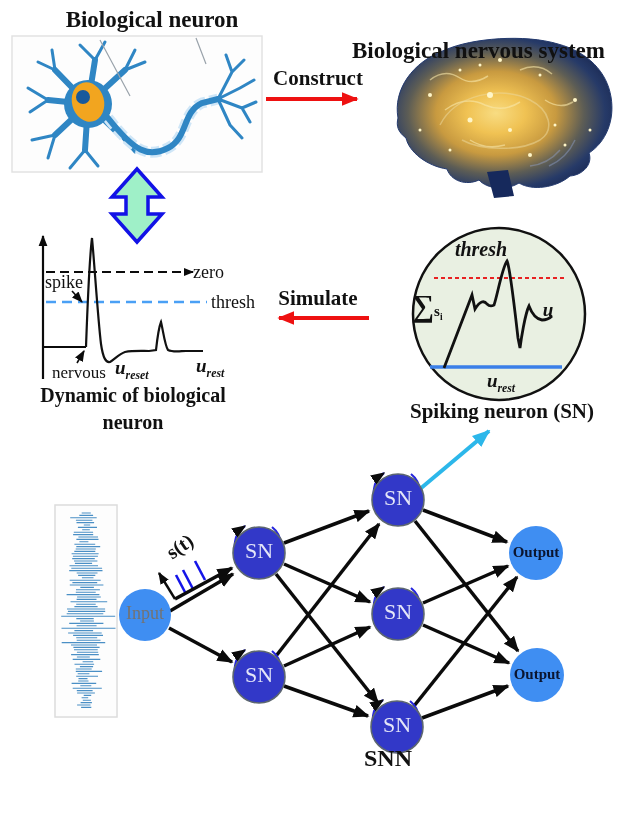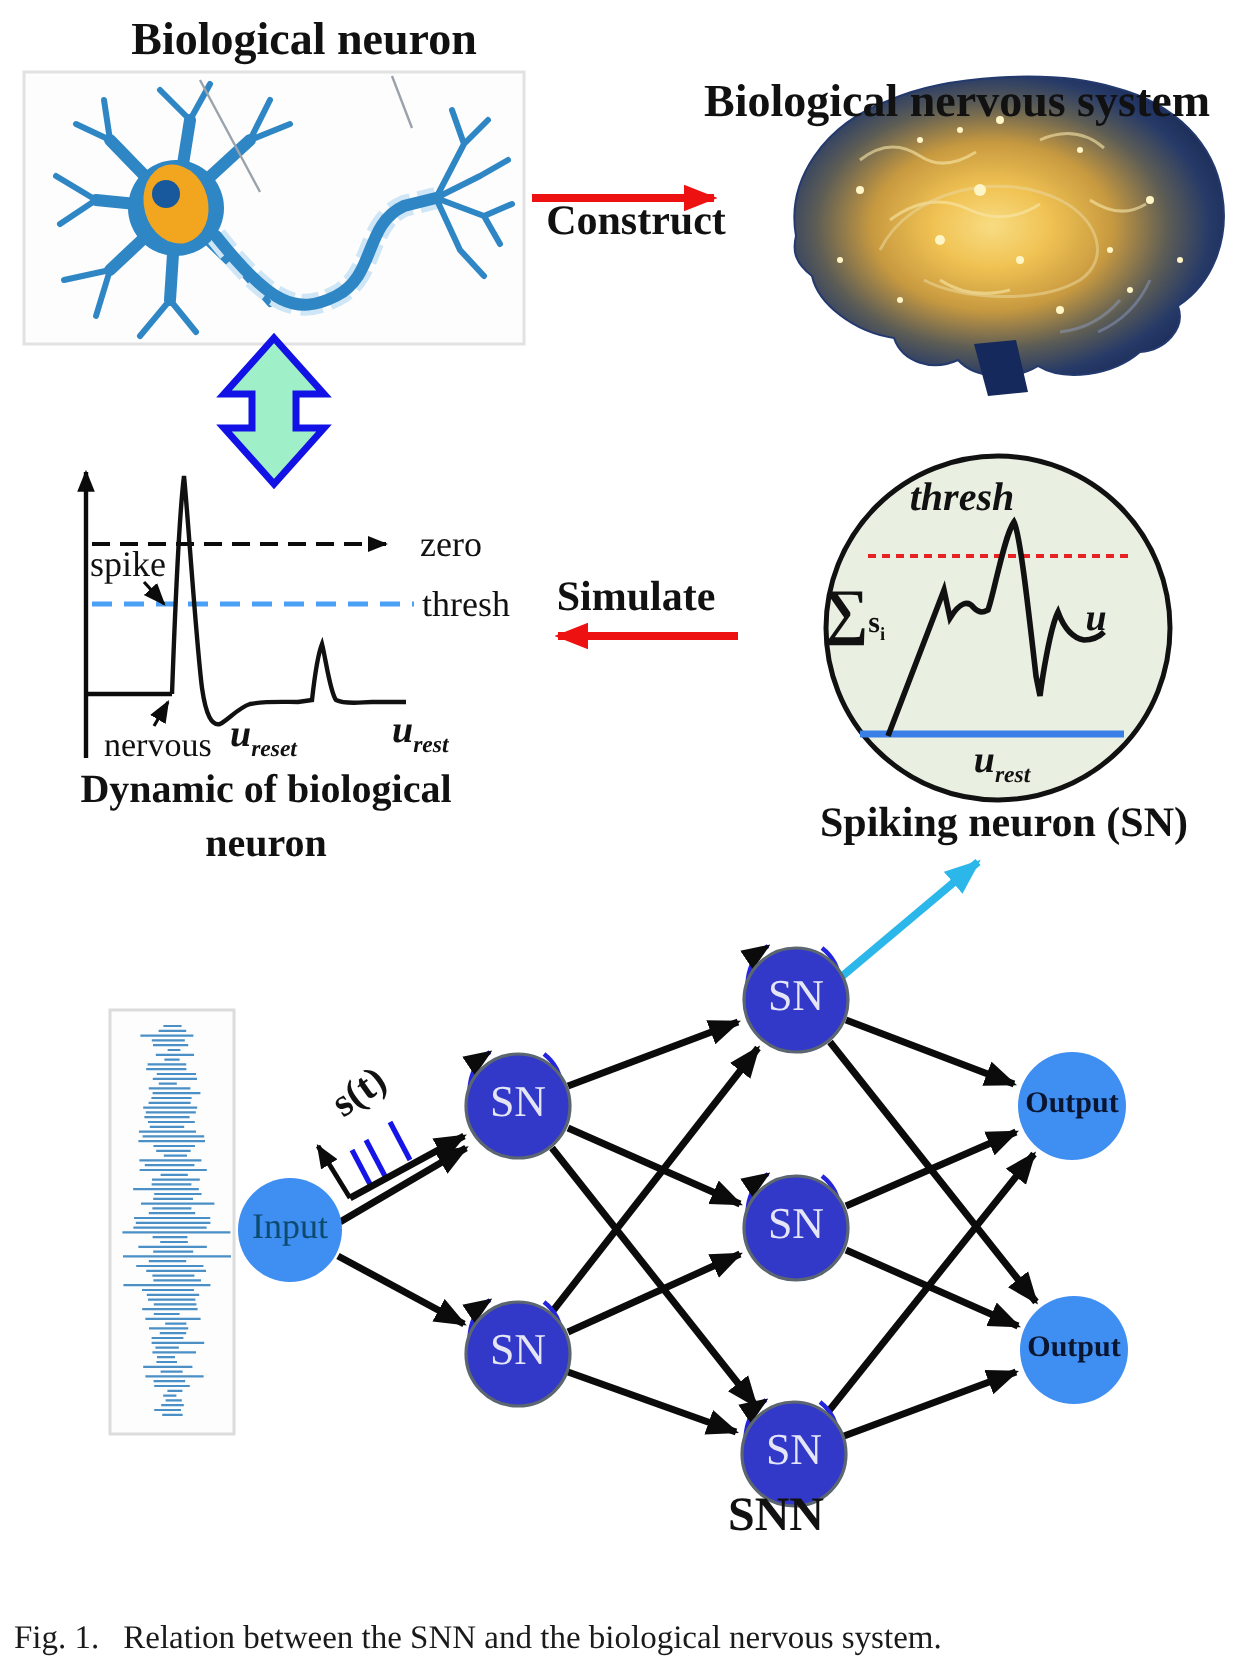--- a/index.html
+++ b/index.html
@@ -170,44 +170,43 @@
     <circle cx="398" cy="614" r="26" fill="#3238c8" stroke="#5c6670" stroke-width="1.6"></circle>
     <circle cx="397" cy="727" r="26" fill="#3238c8" stroke="#5c6670" stroke-width="1.6"></circle>
     <circle cx="536" cy="553" r="27" fill="#3f8ef2"></circle>
     <circle cx="537" cy="675" r="27" fill="#3f8ef2"></circle>
   </g>
 </svg>
 
 <div class="txt b c" style="left:152px;top:8px;font-size:23px;">Biological neuron</div>
 <div class="txt b" style="left:352px;top:8px;font-size:23px;margin-top:31px;">Biological nervous system</div>
 
-<div class="txt b c" style="left:318px;top:67px;font-size:21px;margin-top:32px;">Construct</div>
+<div class="txt b c" style="left:318px;top:67px;font-size:21px;">Construct</div>
 <div class="txt b c" style="left:318px;top:287px;font-size:21px;">Simulate</div>
 
-<div class="txt" style="left:210px;top:263px;font-size:18px;">zero</div>
+<div class="txt" style="left:193px;top:263px;font-size:18px;">zero</div>
 <div class="txt" style="left:211px;top:293px;font-size:18px;">thresh</div>
 <div class="txt" style="left:45px;top:273px;font-size:18px;">spike</div>
 <div class="txt" style="left:52px;top:364px;font-size:17px;">nervous</div>
 <div class="txt b i" style="left:115px;top:358px;font-size:19px;"><span>u</span><sub>reset</sub></div>
 <div class="txt b i" style="left:196px;top:356px;font-size:19px;"><span>u</span><sub>rest</sub></div>
 <div class="txt b c" style="left:133px;top:385px;font-size:20px;">Dynamic of biological</div>
 <div class="txt b c" style="left:133px;top:412px;font-size:20px;">neuron</div>
 
 <div class="txt b i c" style="left:481px;top:239px;font-size:20px;">thresh</div>
 <div class="txt" style="left:412px;top:290px;"><span class="sigma">∑</span><span class="si"><span>s</span><sub>i</sub></span></div>
 <div class="txt b i c" style="left:548px;top:300px;font-size:19px;">u</div>
 <div class="txt b i c" style="left:501px;top:371px;font-size:19px;"><span>u</span><sub>rest</sub></div>
 <div class="txt b c" style="left:502px;top:400px;font-size:21px;">Spiking neuron (SN)</div>
 
 <div class="txt b" style="left:166px;top:536px;font-size:20px;transform:rotate(-35deg);">s(t)</div>
-<div class="txt c" style="left:145px;top:604px;font-size:18px;color:#0c4a6e;">Input</div>
+<div class="txt c" style="left:145px;top:604px;font-size:18px;color:#737373;">Input</div>
 <div class="txt c" style="left:259px;top:539px;font-size:22px;color:#e4e6f8;">SN</div>
 <div class="txt c" style="left:259px;top:663px;font-size:22px;color:#e4e6f8;">SN</div>
 <div class="txt c" style="left:398px;top:486px;font-size:22px;color:#e4e6f8;">SN</div>
 <div class="txt c" style="left:398px;top:600px;font-size:22px;color:#e4e6f8;">SN</div>
 <div class="txt c" style="left:397px;top:713px;font-size:22px;color:#e4e6f8;">SN</div>
 <div class="txt b c" style="left:536px;top:545px;font-size:15px;color:#0a1530;">Output</div>
 <div class="txt b c" style="left:537px;top:667px;font-size:15px;color:#0a1530;">Output</div>
 <div class="txt b c" style="left:388px;top:746px;font-size:24px;">SNN</div>
 
-<div class="caption"><span>Fig. 1.</span><span class="gap"></span><span>Relation between the SNN and the biological nervous system.</span></div>
 
 </div>
 
 </body></html>

